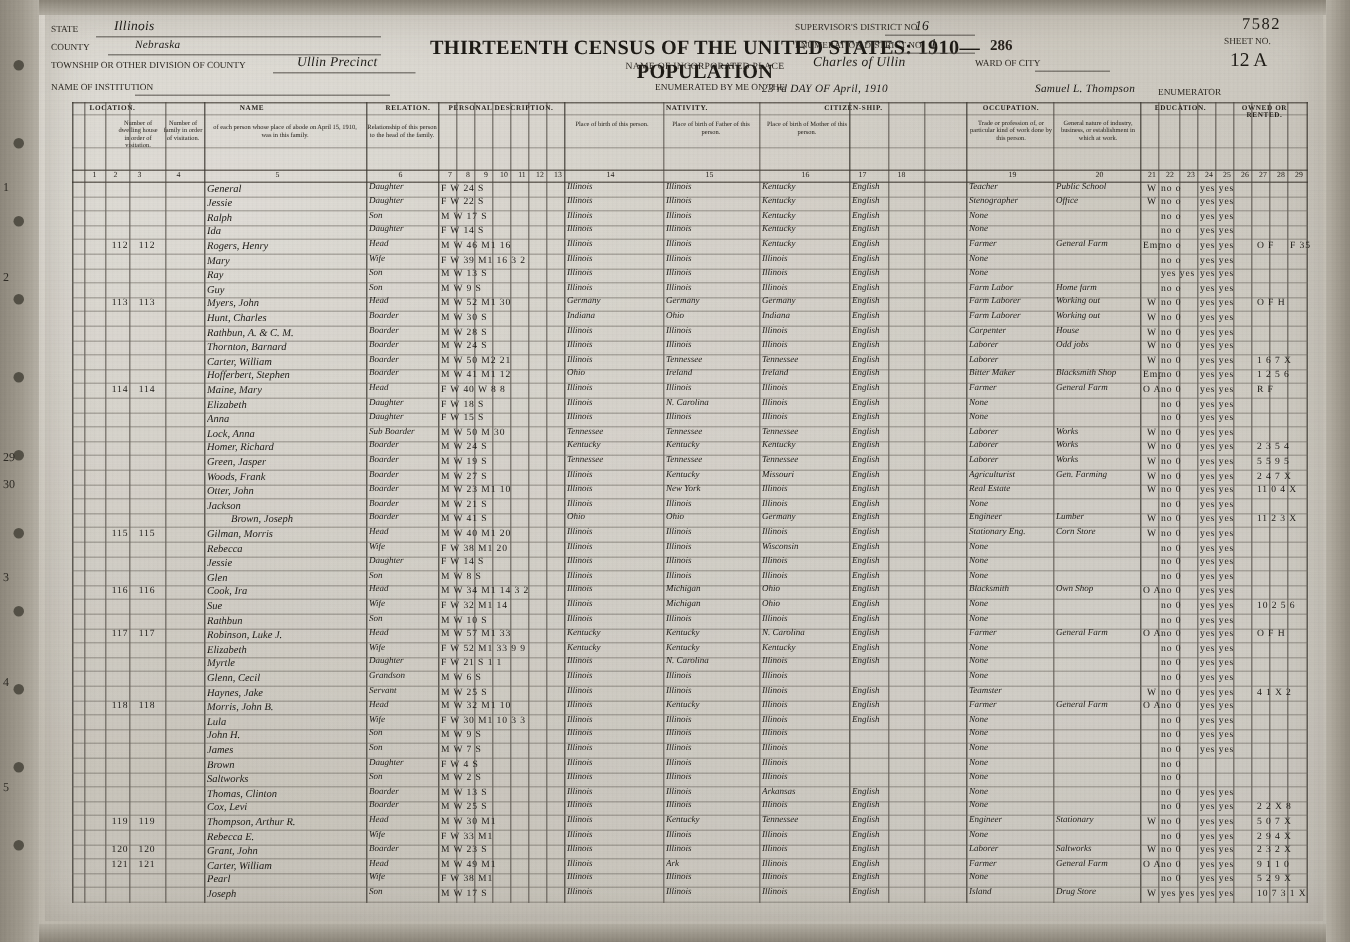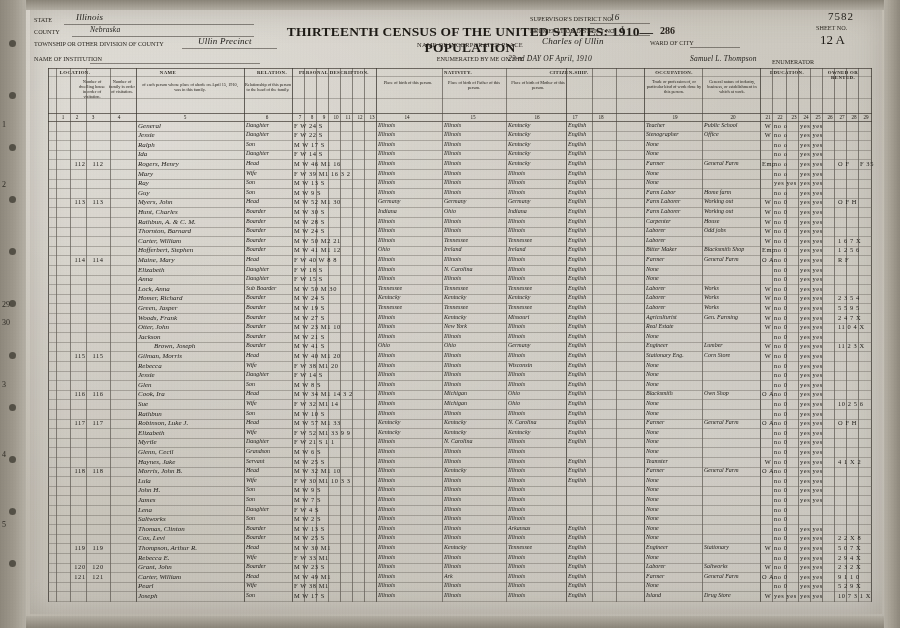--- a/index.html
+++ b/index.html
@@ -978,21 +978,21 @@
             <div class="cell num" style="left:246px; top:428.0px; width:82px;">M W 7 S</div>
             <div class="cell tiny" style="left:330px; top:428.0px; width:64px;">Illinois</div>
             <div class="cell tiny" style="left:396px; top:428.0px; width:62px;">Illinois</div>
             <div class="cell tiny" style="left:460px; top:428.0px; width:58px;">Illinois</div>
             <div class="cell tiny" style="left:598px; top:428.0px; width:56px;">None</div>
             <div class="cell num" style="left:726px; top:428.0px; width:24px;">no 0</div>
             <div class="cell num" style="left:752px; top:428.0px; width:34px;">yes yes</div>
           </div>
           <div class="hline" style="top:446.6px;"></div>
           <div class="census-row">
-            <div class="cell " style="left:90px; top:437.6px; width:104px;">Lena</div>
+            <div class="cell " style="left:90px; top:437.6px; width:104px;">Brown</div>
             <div class="cell tiny" style="left:198px; top:437.6px; width:46px;">Daughter</div>
             <div class="cell num" style="left:246px; top:437.6px; width:82px;">F W 4 S</div>
             <div class="cell tiny" style="left:330px; top:437.6px; width:64px;">Illinois</div>
             <div class="cell tiny" style="left:396px; top:437.6px; width:62px;">Illinois</div>
             <div class="cell tiny" style="left:460px; top:437.6px; width:58px;">Illinois</div>
             <div class="cell tiny" style="left:598px; top:437.6px; width:56px;">None</div>
             <div class="cell num" style="left:726px; top:437.6px; width:24px;">no 0</div>
           </div>
           <div class="hline" style="top:456.2px;"></div>
           <div class="census-row">

